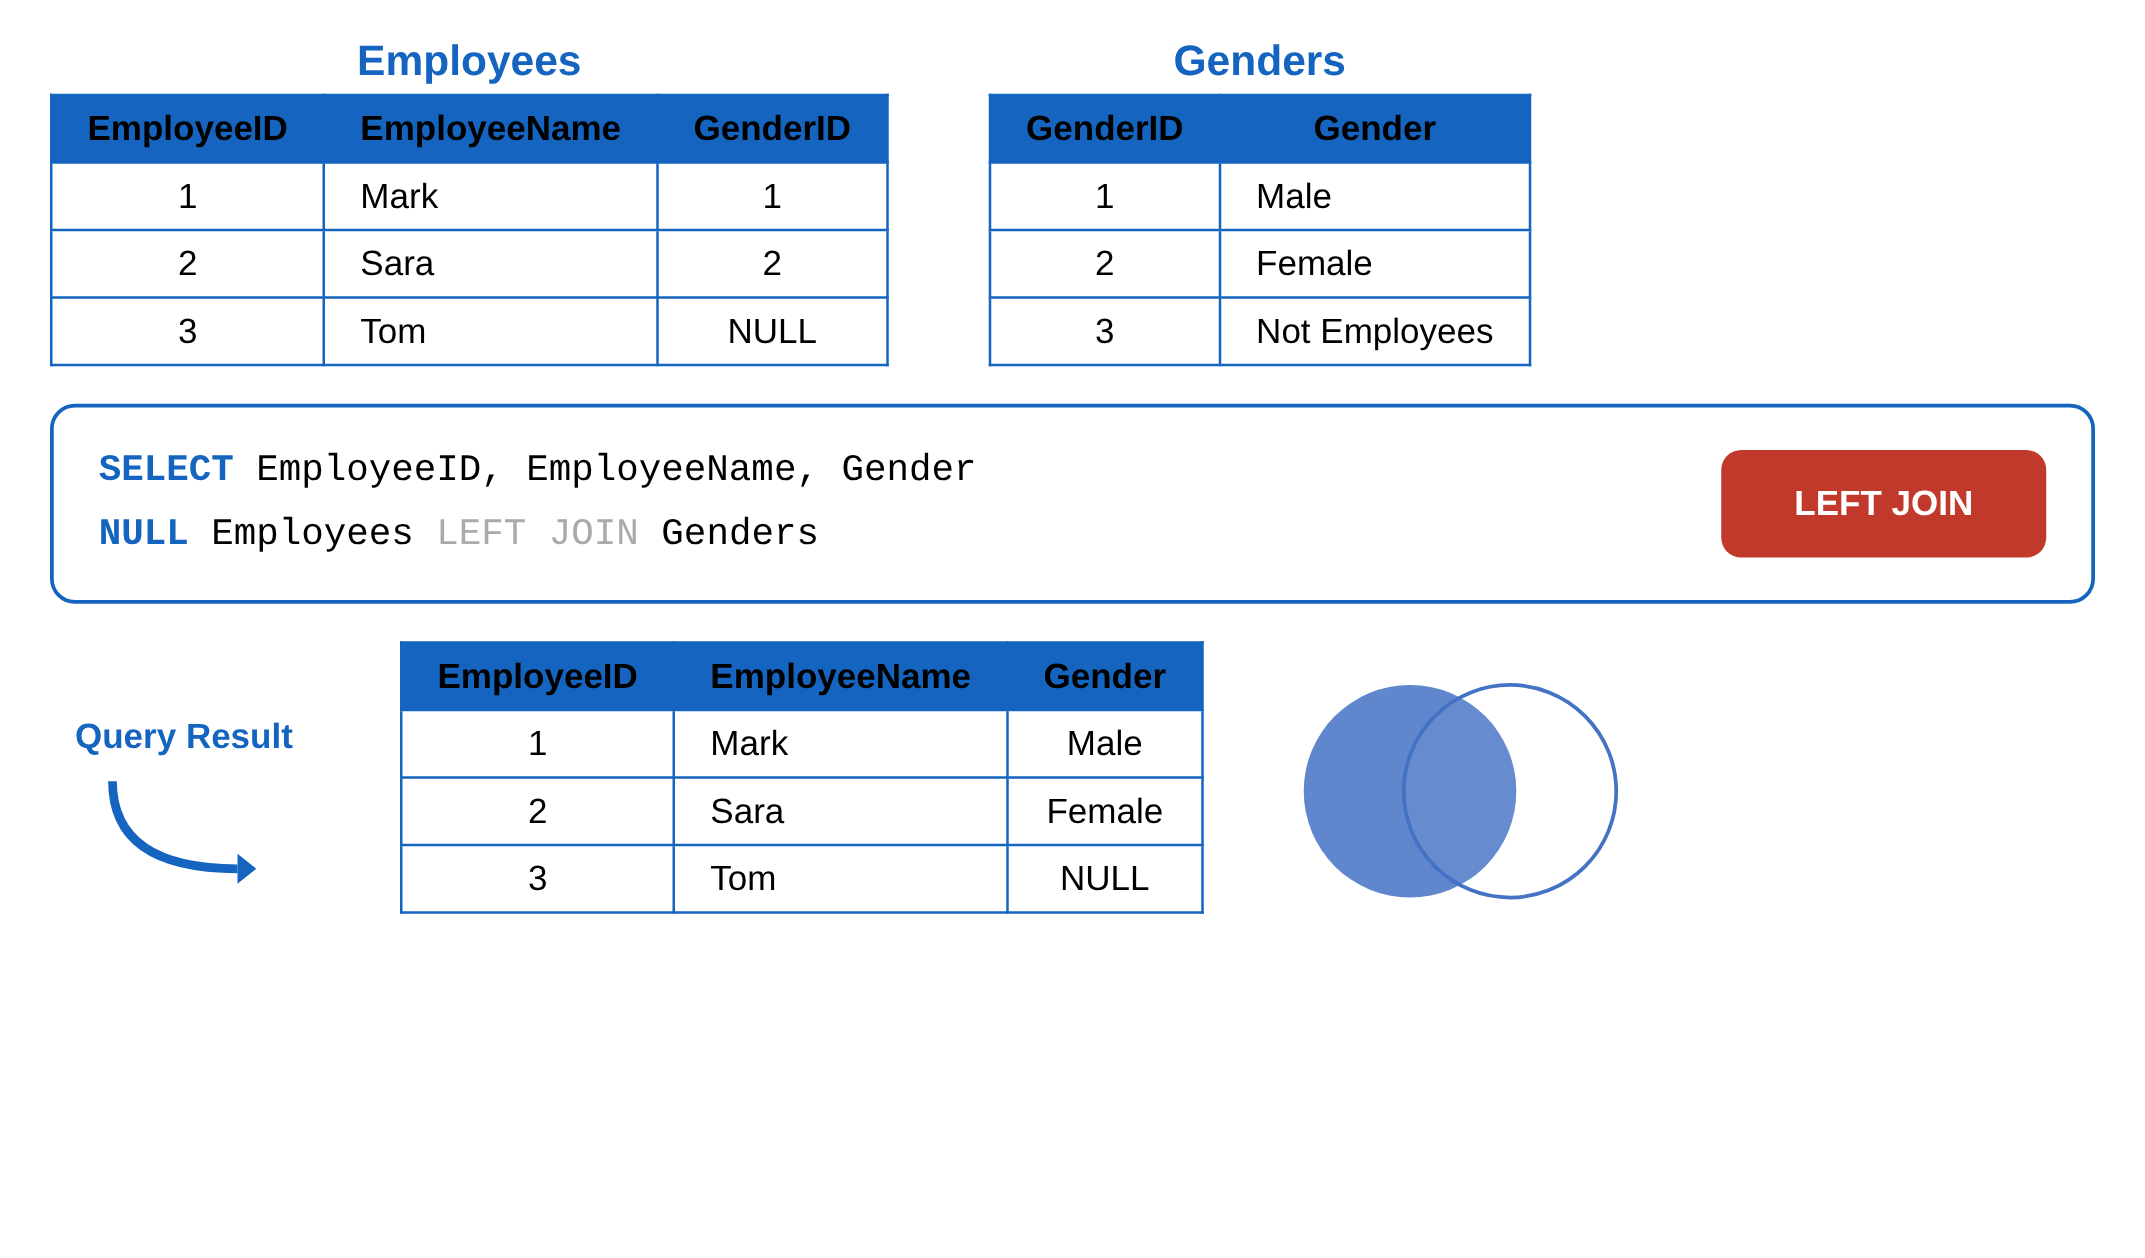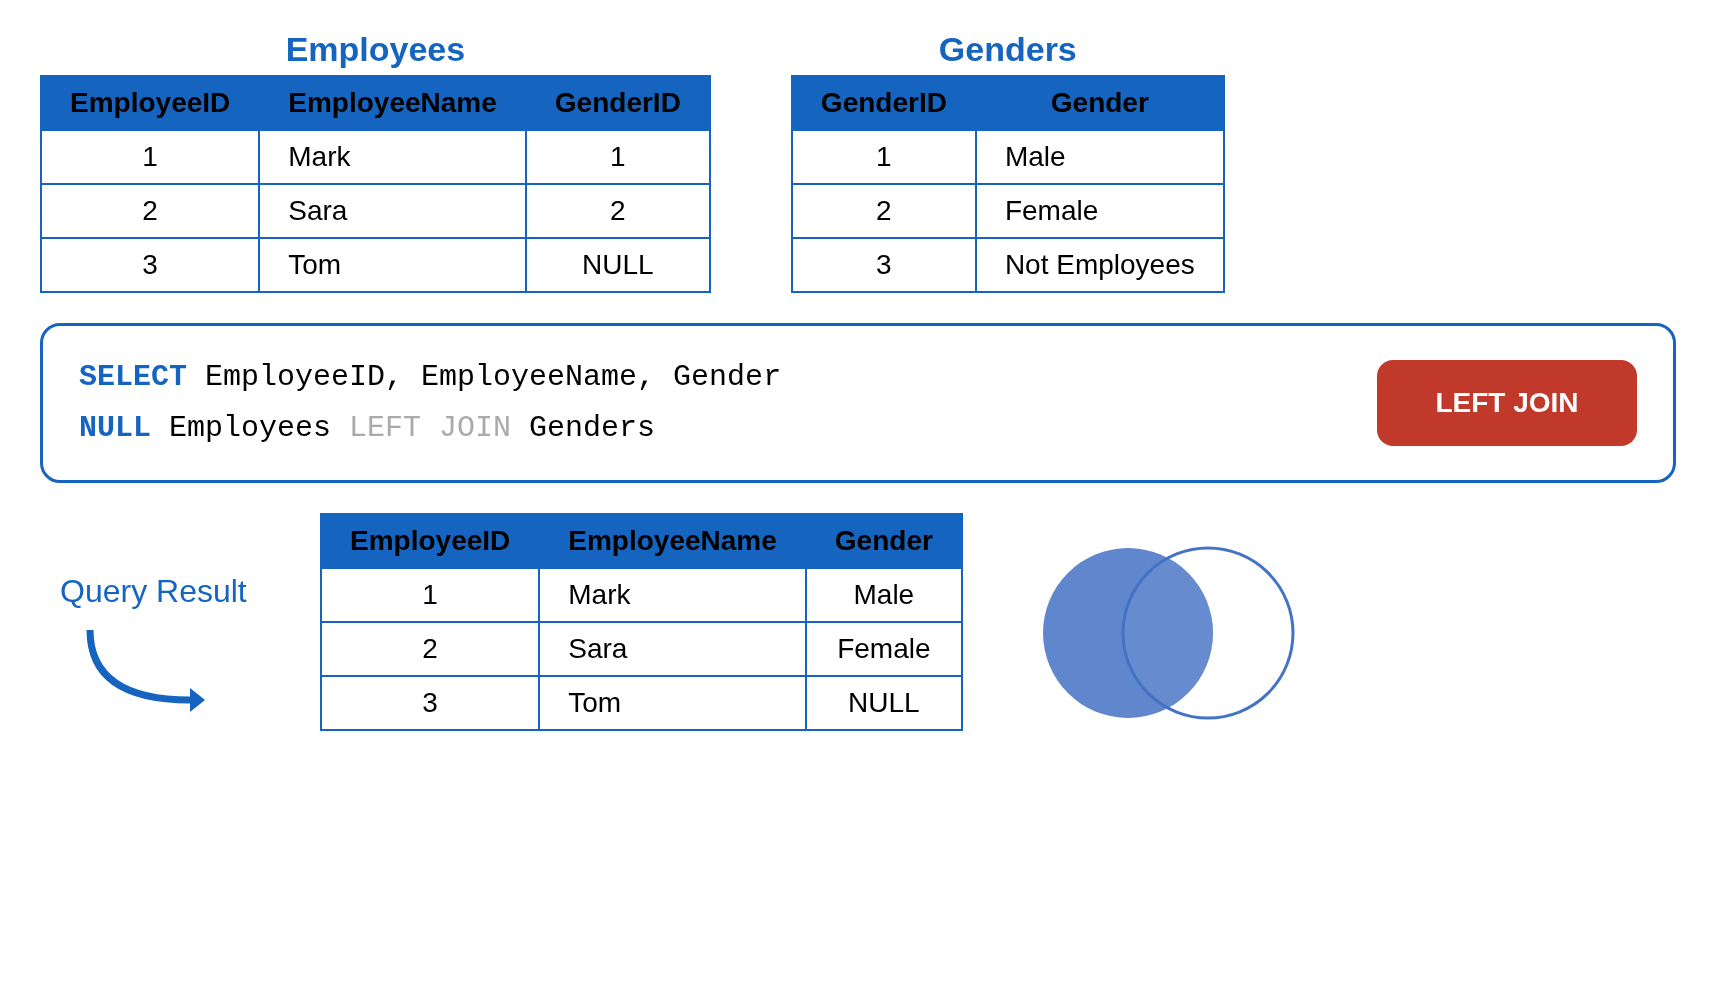--- a/index.html
+++ b/index.html
@@ -99,22 +99,22 @@
       padding-left: 20px;
     }
     .arrow-label-wrapper {
       display: flex;
       flex-direction: column;
       align-items: flex-start;
       padding-top: 60px;
     }
     .query-result-label {
       color: #1565C0;
-      font-size: 32px;
-      font-weight: normal;
+      font-size: 28px;
+      font-weight: bold;
       margin-bottom: 10px;
     }
     .arrow-svg {
       display: block;
     }
 
     
     .venn-wrapper {
       display: flex;
       align-items: center;

